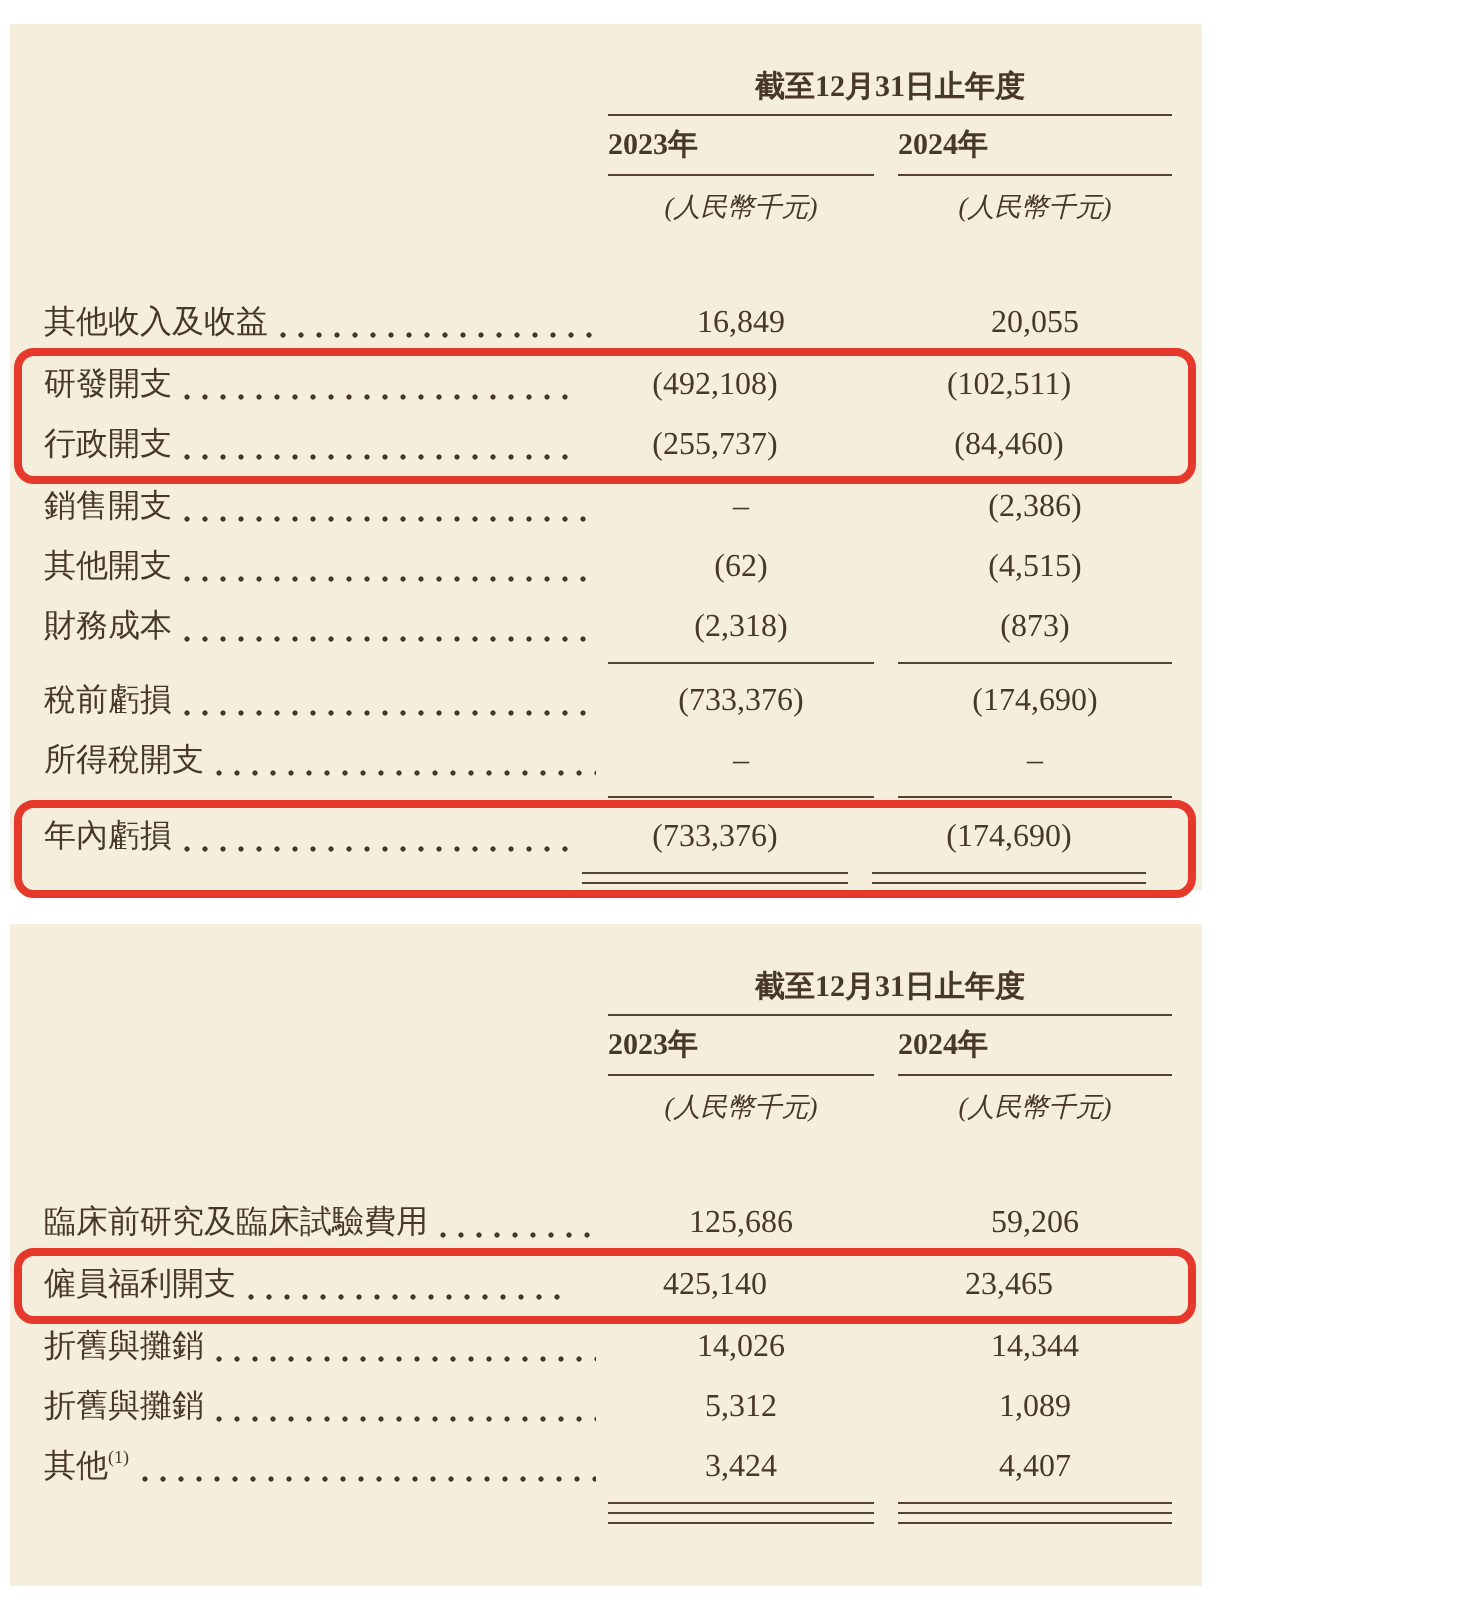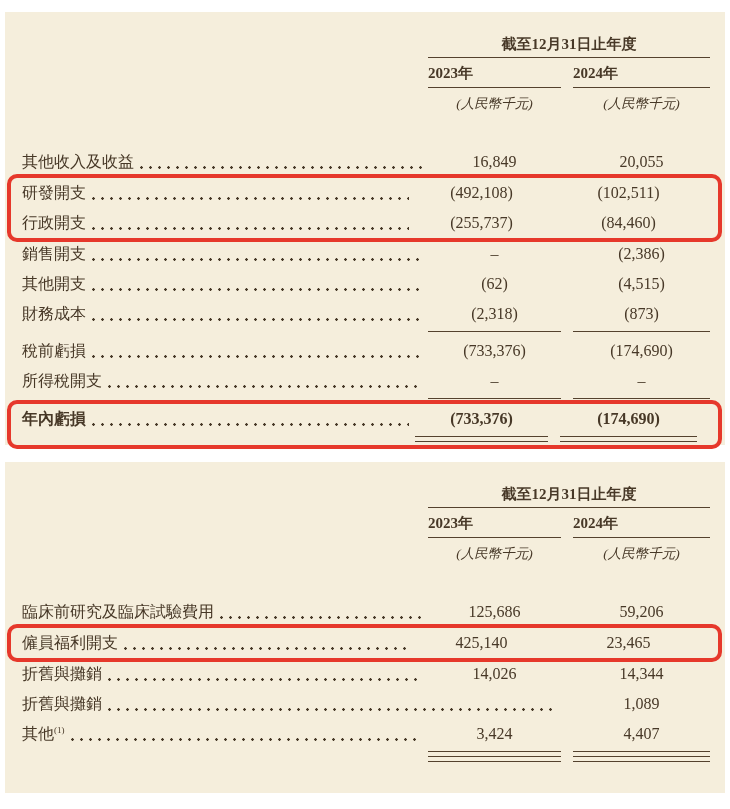--- a/index.html
+++ b/index.html
@@ -3,21 +3,21 @@
 <meta charset="utf-8">
 <style>
   * { margin:0; padding:0; box-sizing:border-box; }
   html,body { background:#ffffff; }
   body {
     width:730px; height:809px; position:relative; overflow:hidden;
     font-family:"Liberation Serif","DejaVu Serif",serif;
     color:var(--text,#473827);
   }
   .panel {
-    position:absolute; left:5px; width:720px;
+    position:absolute; left:5px; width:596px;
     background:var(--panel-bg,#f5eedc);
     padding:22px 15px 0 17px;
   }
   .panel-1 { top:12px;  height:433px; }
   .panel-2 { top:462px; height:331px; }
 
   
   .thead { margin-left:auto; width:282px; }
   .period {
     text-align:center; font-weight:bold; font-size:15px; line-height:20px;
@@ -33,21 +33,21 @@
   .unit-cell {
     width:133px; text-align:center; font-style:italic; font-size:13.5px;
     line-height:18px; padding-top:7px;
   }
   .unit-cell.c2 { width:137px; }
 
   
   .rows { margin-top:34px; }
   .row { display:flex; height:30px; font-size:16px; }
   .row > span { line-height:30px; }
-  .row.bold { font-weight:bold; }
+  .row.bold { font-weight:normal; }
   .row .label { white-space:nowrap; }
   .row .label sup { font-size:9px; line-height:0; }
   .row .dots {
     flex:1; margin:0 6px 0 3px;
     background-image:radial-gradient(circle, var(--text,#473827) 1.1px, transparent 1.5px);
     background-size:9px 9px; background-repeat:repeat-x; background-position:0 16px;
   }
   .row .val { text-align:center; }
   .row .val.v1 { width:133px; }
   .row .val.v2 { width:137px; margin-left:12px; }
@@ -187,20 +187,21 @@
       </div>
       <div class="row">
         <span class="label">折舊與攤銷</span>
         <span class="dots"></span>
         <span class="val v1">14,026</span>
         <span class="val v2">14,344</span>
       </div>
       <div class="row">
         <span class="label">折舊與攤銷</span>
         <span class="dots"></span>
+        <span class="val v1">5,312</span>
         <span class="val v2">1,089</span>
       </div>
       <div class="row">
         <span class="label">其他<sup>(1)</sup></span>
         <span class="dots"></span>
         <span class="val v1">3,424</span>
         <span class="val v2">4,407</span>
       </div>
       <div class="rule-row single">
         <span class="rule c1"></span>

